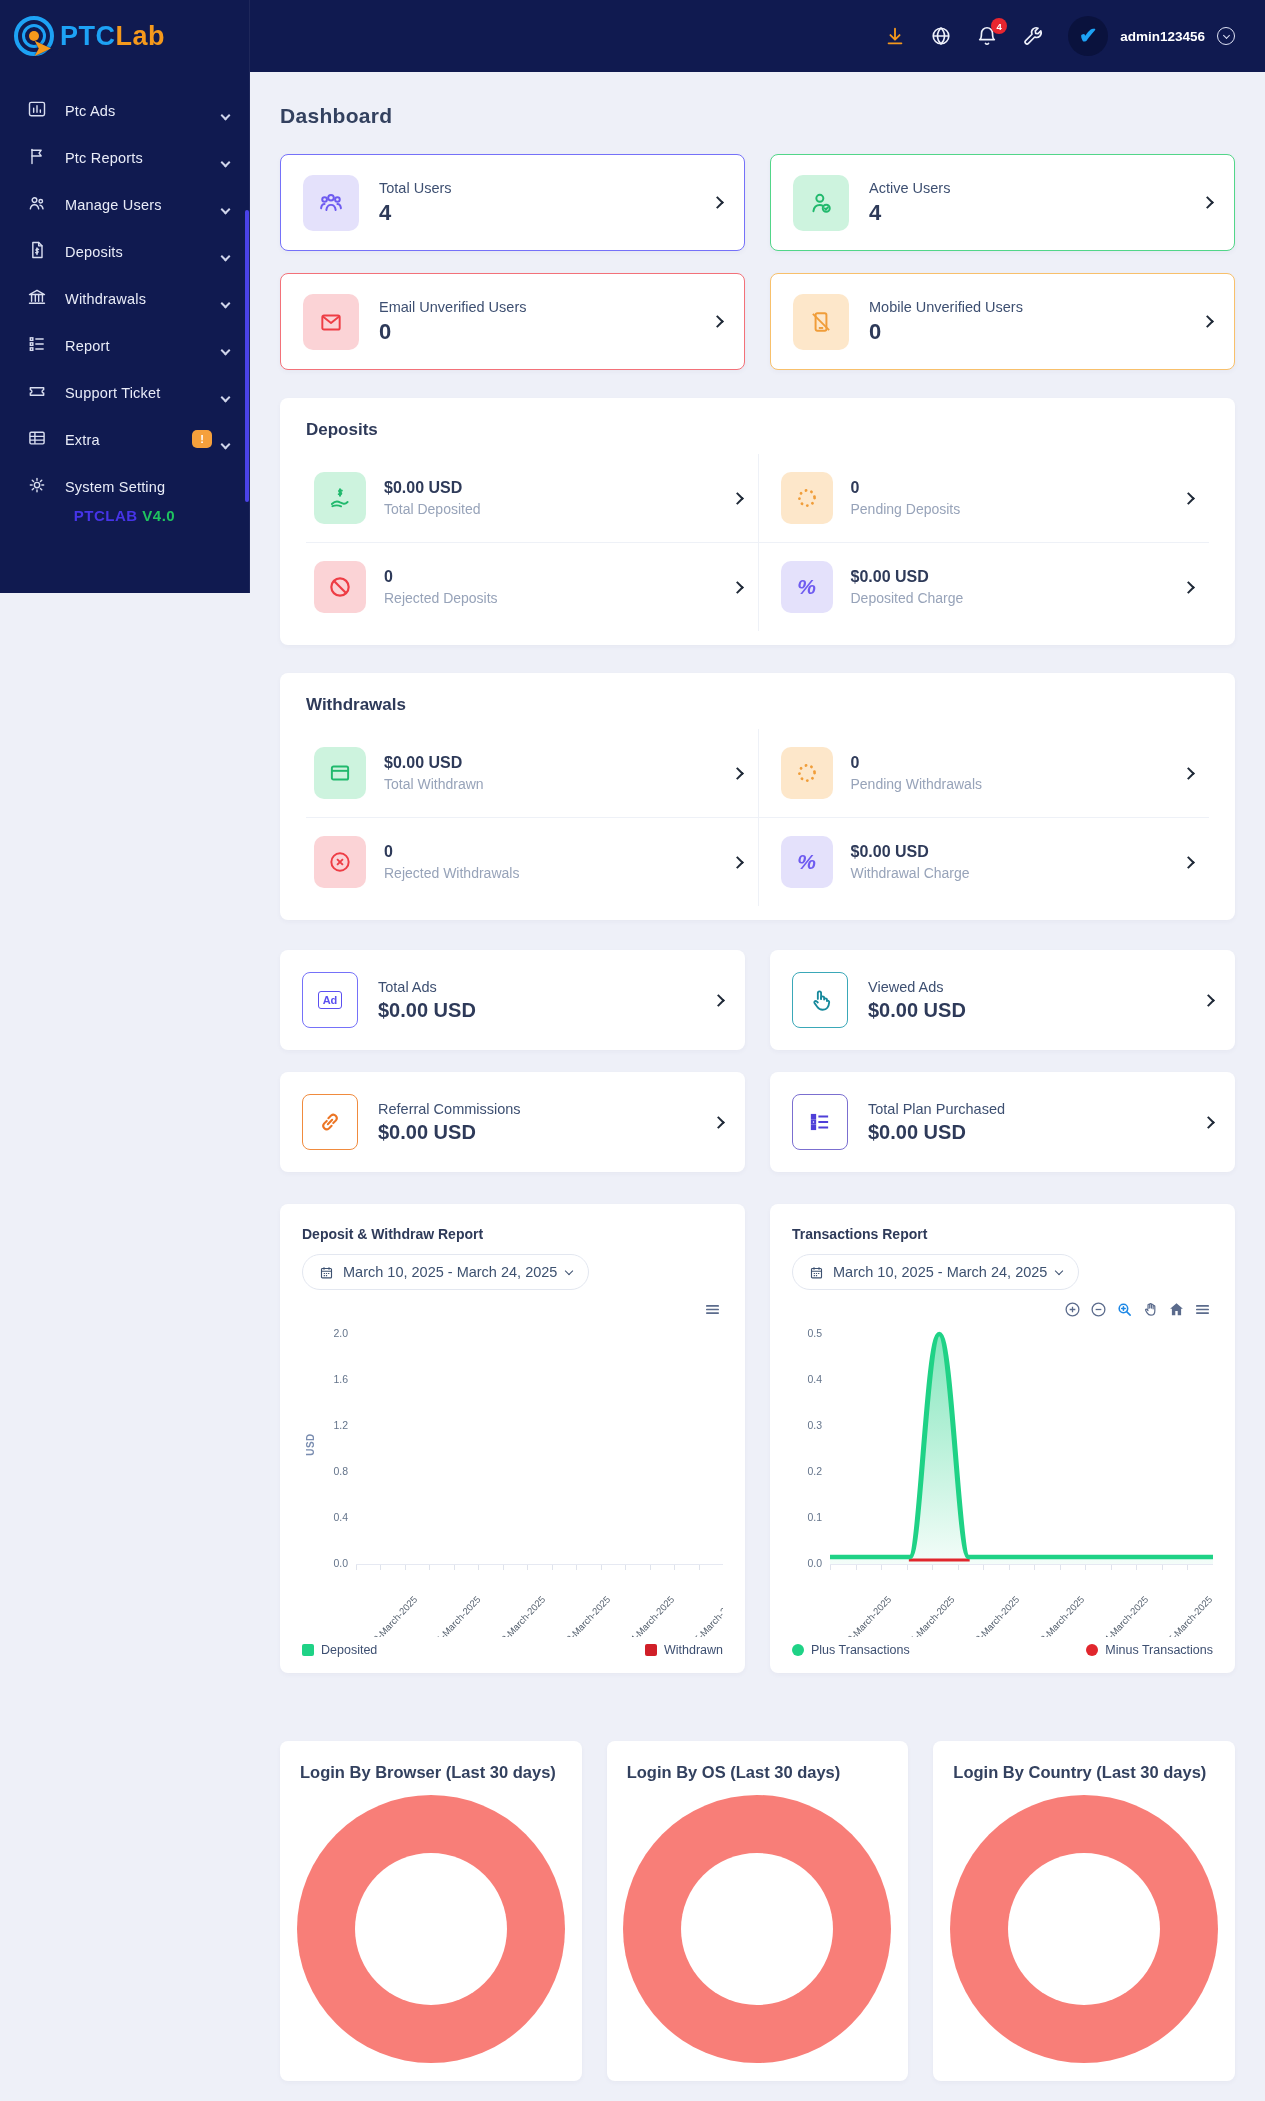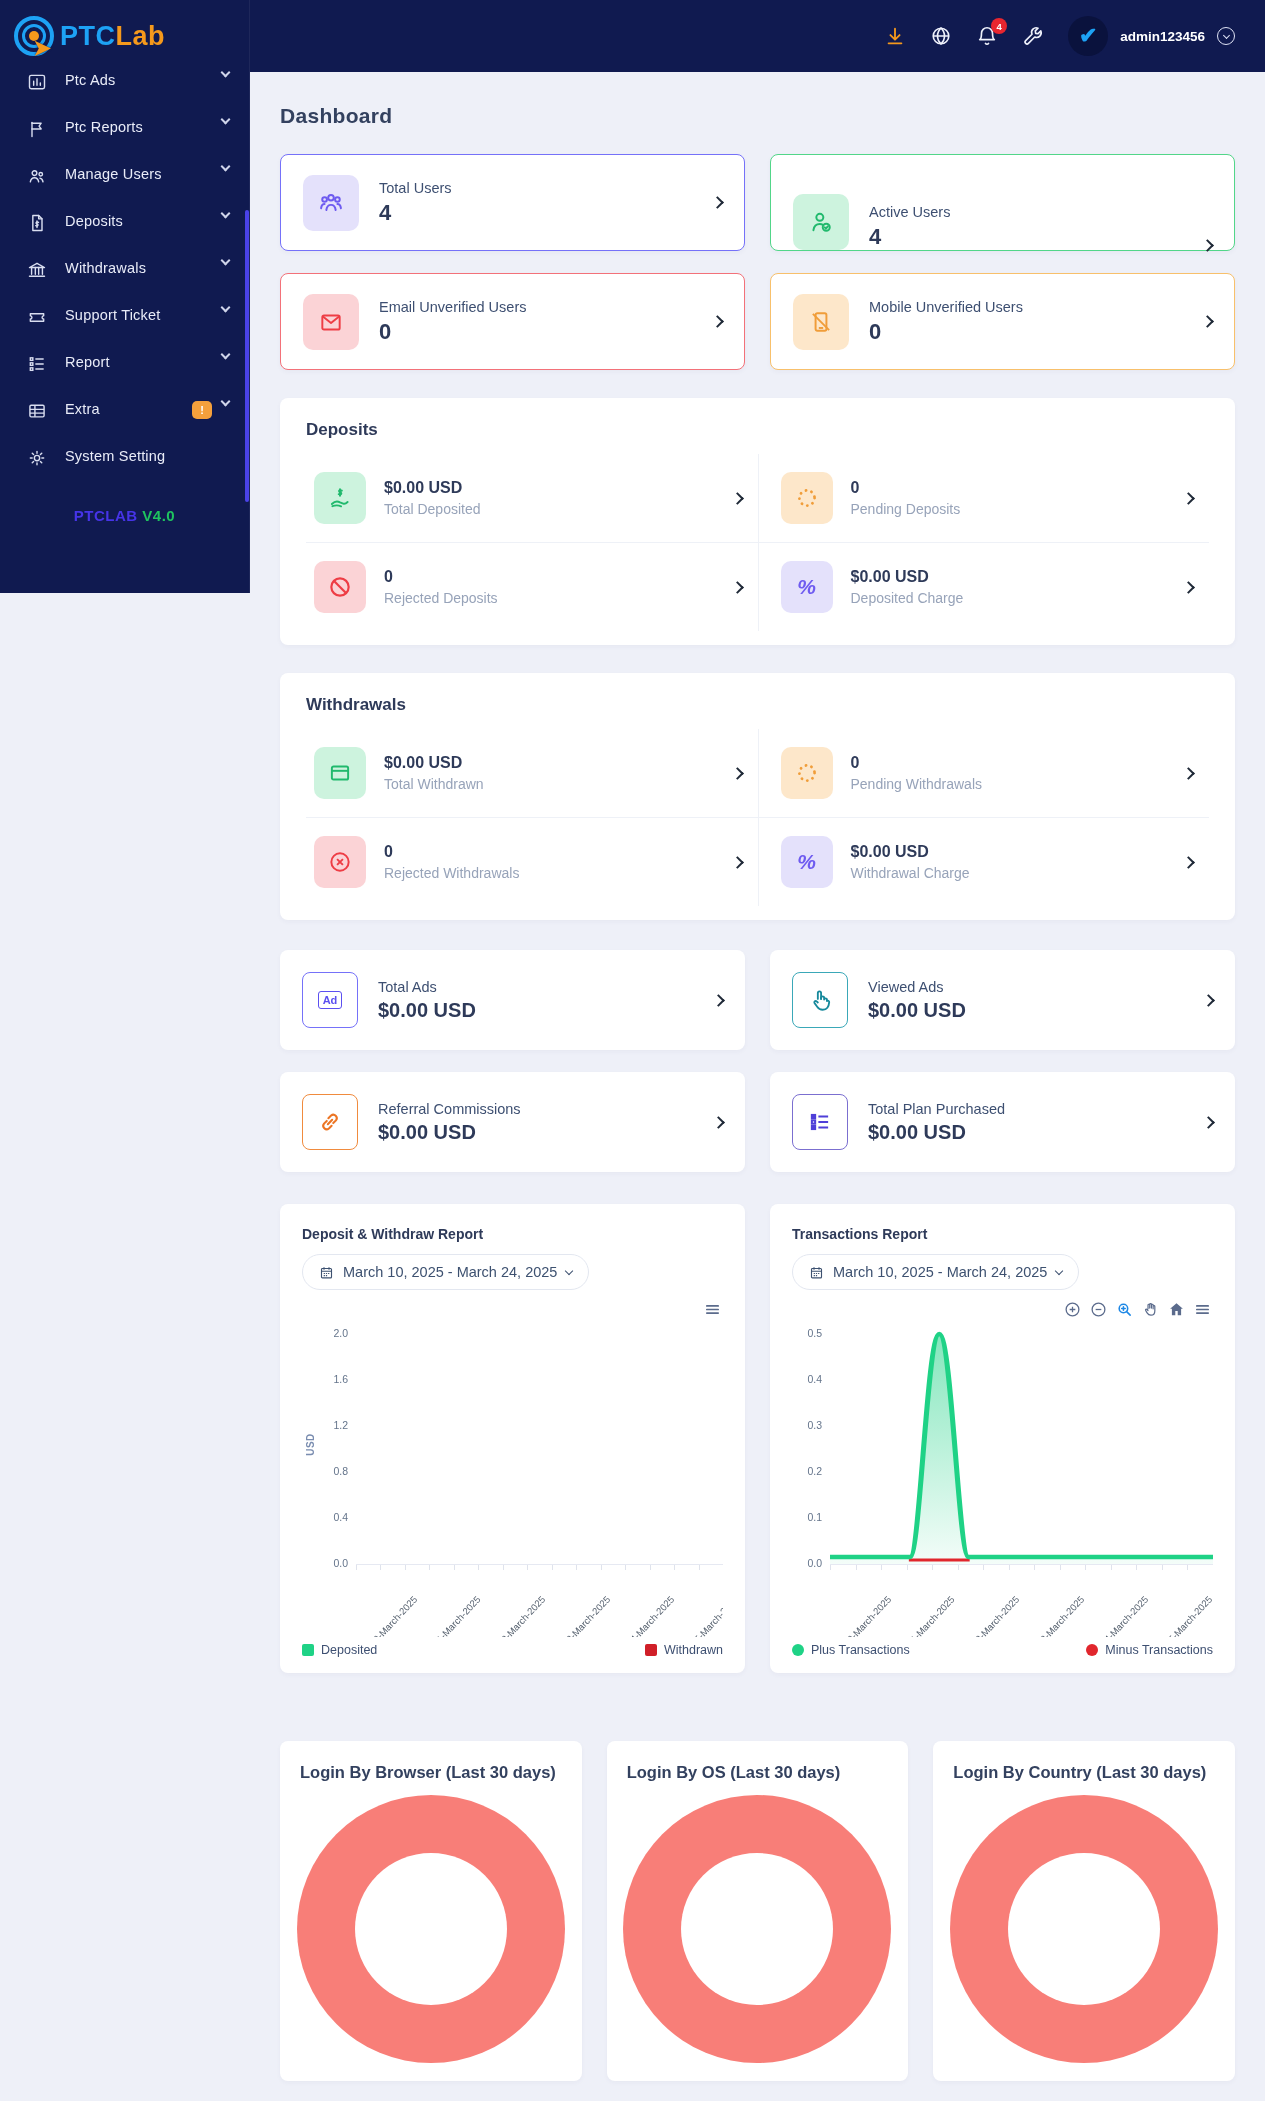--- a/index.html
+++ b/index.html
@@ -11,21 +11,21 @@
   .logo { display:flex; align-items:center; gap:6px; padding:16px 0 14px 14px; }
   .logo-mark { position:relative; width:40px; height:40px; }
   .ring { position:absolute; border-radius:50%; }
   .r1 { inset:0; border:4px solid #1da2f5; }
   .r2 { inset:8px; border:3px solid #1da2f5; }
   .r3 { inset:15px; background:#f5991c; }
   .cursor-arrow { position:absolute; left:18px; top:18px; font-size:24px; color:#f5991c; text-shadow:0 0 2px #101a50; }
   .logo-text { font-size:27px; font-weight:bold; letter-spacing:.5px; }
   .logo-text .b { color:#1da2f5; } .logo-text .o { color:#f5991c; font-weight:600; }
   .nav { padding-top:2px; }
-  .nav-item { display:flex; align-items:flex-start; height:47px; padding:0 20px 0 27px; color:#e9ecf8; cursor:pointer; }
+  .nav-item { display:flex; align-items:flex-end; height:47px; padding:0 20px 0 27px; color:#e9ecf8; cursor:pointer; }
   .nav-item .nicon { width:20px; height:20px; margin-right:18px; color:#d9def0; flex:none; }
   .nav-item .nlabel { font-size:14.5px; font-weight:500; letter-spacing:.2px; flex:1; }
   .chev-down { width:7px; height:7px; border-right:2px solid #cfd4ea; border-bottom:2px solid #cfd4ea; transform:rotate(45deg); margin-top:-3px; }
   .warn-badge { background:#f5a03c; color:#fff; font-size:11px; font-weight:bold; border-radius:5px; padding:3px 8px; margin-right:10px; }
   .side-scrollbar { position:absolute; right:0; top:210px; width:4px; height:292px; background:#4a42e8; border-radius:2px; }
   .side-footer { text-align:center; margin-top:12px; font-size:15px; font-weight:bold; letter-spacing:.5px; }
   .side-footer .brand { color:#4634e8; } .side-footer .ver { color:#1fc45f; }
 
   
   .header { position:absolute; left:250px; top:0; width:1015px; height:72px; background:#101a50; display:flex; align-items:center; padding:0 30px; }
@@ -48,21 +48,21 @@
   .two-col { display:grid; grid-template-columns:1fr 1fr; gap:22px 25px; }
   .three-col { display:grid; grid-template-columns:1fr 1fr 1fr; gap:25px; align-items:start; }
 
   .stat-card { background:#fff; border-radius:8px; height:97px; display:flex; align-items:center; padding:0 22px; gap:20px; cursor:pointer; box-shadow:0 2px 5px rgba(40,50,90,.04); }
   .tile { width:56px; height:56px; border-radius:10px; display:flex; align-items:center; justify-content:center; flex:none; }
   .stat-label { font-size:14.5px; color:#3d4f71; margin-bottom:4px; }
   .stat-value { font-size:22px; font-weight:bold; color:#2e3a59; }
   .chev-right { width:9px; height:9px; border-top:2.2px solid #1f2937; border-right:2.2px solid #1f2937; transform:rotate(45deg); margin-left:auto; flex:none; }
 
   .b-purple { border:1px solid #7571f9; } .t-purple { background:#e4e1fb; color:#6e5bf0; }
-  .b-green  { border:1px solid #52d689;align-items:flex-end; } .t-green  { background:#cdf3de; color:#21b96d; }
+  .b-green  { border:1px solid #52d689; } .t-green  { background:#cdf3de; color:#21b96d; }
   .b-red    { border:1px solid #f37179; } .t-red    { background:#fbd3d6; color:#ee3d45; }
   .b-orange { border:1px solid #f8c06b; } .t-orange { background:#fde7ca; color:#f09d39; }
 
   .panel { background:#fff; border-radius:8px; padding:22px 26px 14px; margin-top:28px; box-shadow:0 2px 5px rgba(40,50,90,.04); }
   .panel-title { font-size:17px; font-weight:600; color:#2e3a59; margin-bottom:14px; }
   .panel-grid { display:grid; grid-template-columns:1fr 1fr; }
   .panel-item { display:flex; align-items:center; gap:18px; padding:18px 16px 18px 8px; cursor:pointer; }
   .panel-item.right { border-left:1px solid #eef1f7; padding-left:22px; }
   .panel-item.bottom { border-top:1px solid #eef1f7; }
   .ptile { width:52px; height:52px; border-radius:10px; display:flex; align-items:center; justify-content:center; flex:none; }
@@ -166,34 +166,34 @@
     <div class="nav-item">
       <svg class="nicon" viewBox="0 0 24 24" fill="none" stroke="currentColor" stroke-width="1.7" stroke-linecap="round" stroke-linejoin="round">
           <path d="M3 9l9-5 9 5H3z"></path>
           <path d="M5.5 9v8M10 9v8M14 9v8M18.5 9v8"></path>
           <path d="M3 19.5h18"></path>
         </svg>
       <span class="nlabel">Withdrawals</span>
       <i class="chev-down"></i>
     </div>
     <div class="nav-item">
-      <svg class="nicon" viewBox="0 0 24 24" fill="none" stroke="currentColor" stroke-width="1.7" stroke-linejoin="round">
-          <path d="M4 8h16v2.6a1.9 1.9 0 000 3.8V17H4v-2.6a1.9 1.9 0 000-3.8z"></path>
-        </svg>
-      <span class="nlabel">Support Ticket</span>
-      <i class="chev-down"></i>
-    </div>
-    <div class="nav-item">
       <svg class="nicon" viewBox="0 0 24 24" fill="none" stroke="currentColor" stroke-width="1.7">
           <path d="M10 6h10M10 12h10M10 18h10"></path>
           <rect x="4" y="4.6" width="3" height="3"></rect>
           <rect x="4" y="10.6" width="3" height="3"></rect>
           <rect x="4" y="16.6" width="3" height="3"></rect>
         </svg>
       <span class="nlabel">Report</span>
+      <i class="chev-down"></i>
+    </div>
+    <div class="nav-item">
+      <svg class="nicon" viewBox="0 0 24 24" fill="none" stroke="currentColor" stroke-width="1.7" stroke-linejoin="round">
+          <path d="M4 8h16v2.6a1.9 1.9 0 000 3.8V17H4v-2.6a1.9 1.9 0 000-3.8z"></path>
+        </svg>
+      <span class="nlabel">Support Ticket</span>
       <i class="chev-down"></i>
     </div>
     <div class="nav-item">
       <svg class="nicon" viewBox="0 0 24 24" fill="none" stroke="currentColor" stroke-width="1.7">
           <rect x="3.5" y="5" width="17" height="14" rx="1.5"></rect>
           <path d="M3.5 10h17M3.5 14.5h17M9.5 5v14"></path>
         </svg>
       <span class="nlabel">Extra</span>
       <span class="warn-badge">!</span>
       <i class="chev-down"></i>

